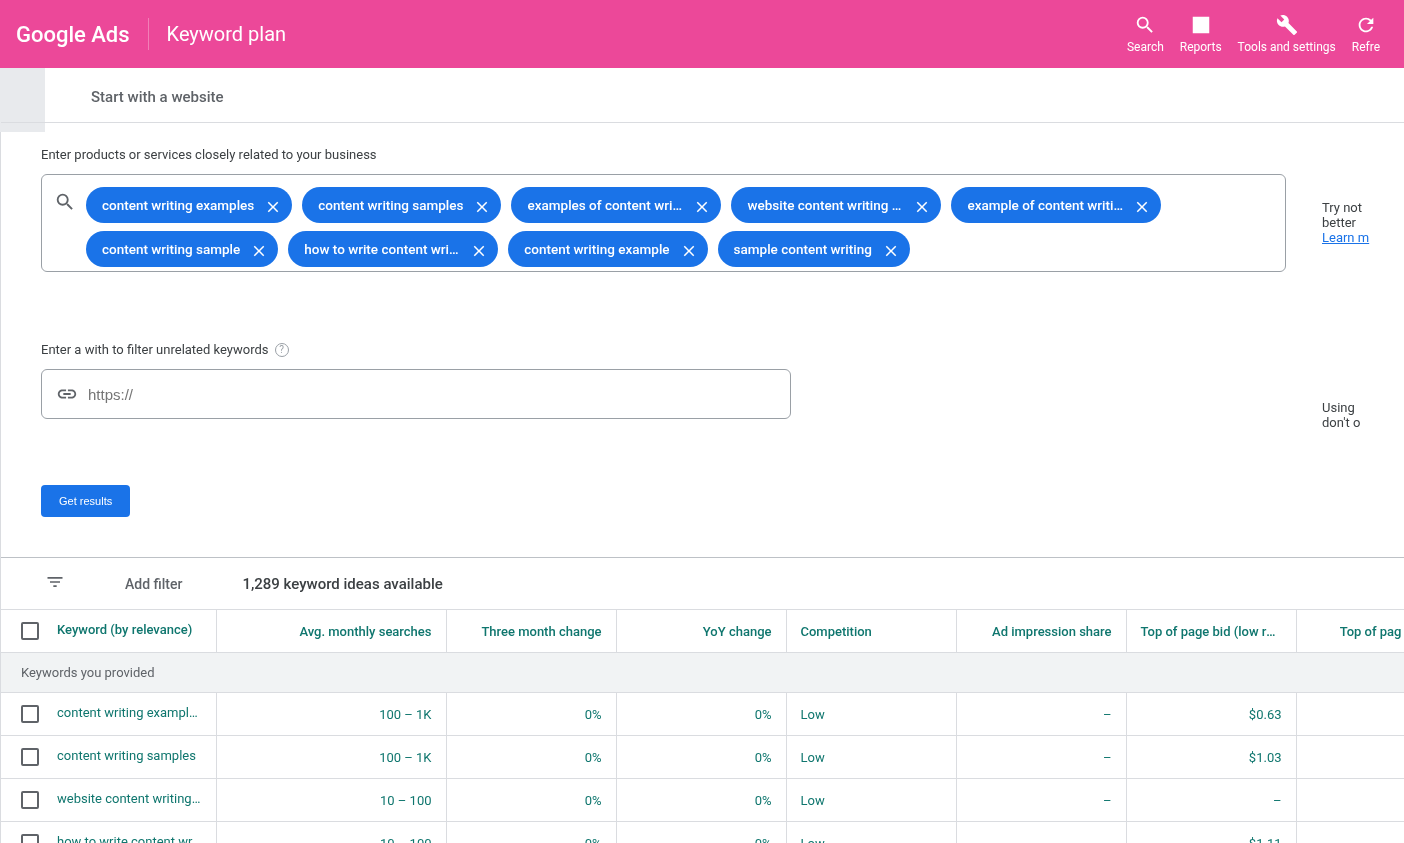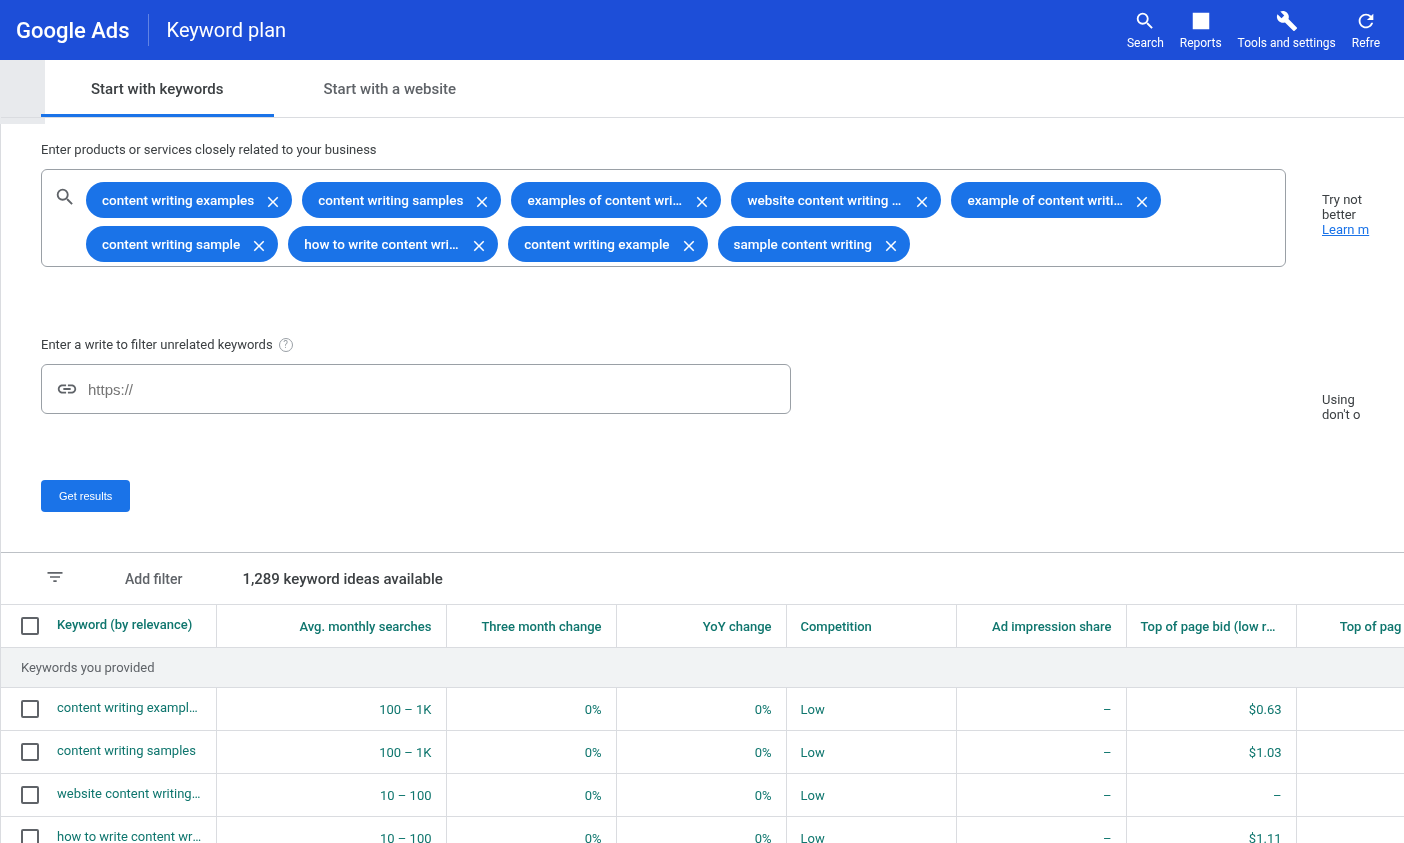--- a/index.html
+++ b/index.html
@@ -1,17 +1,17 @@
 <!DOCTYPE html>
 <html><head>
 <meta charset="utf-8">
 <style>
   * { box-sizing: border-box; margin: 0; padding: 0; }
   body { font-family: "Google Sans", Roboto, Arial, sans-serif; font-size: 14px; color: #3c4043; background: #fff; overflow-x: hidden; width: 1404px; }
-  .header { background: #1d4ed8; height: 60px; display: flex; align-items: center; padding: 0 16px; color: #fff; }
+  .header { background: #ec4899; height: 68px; display: flex; align-items: center; padding: 0 16px; color: #fff; }
   .logo { font-size: 22px; font-weight: 400; display:flex; align-items:center; }
   .logo .g { font-weight: 500; }
   .divider { width: 1px; height: 32px; background: rgba(255,255,255,0.3); margin: 0 18px; }
   .plan-title { font-size: 20px; font-weight: 400; }
   .header-spacer { flex: 1; }
   .header-icons { display: flex; }
   .header-icon { display: flex; flex-direction: column; align-items: center; color: #fff; font-size: 12px; gap: 4px; padding: 4px 8px; cursor: pointer; text-align:center; }
   .header-icon svg { width: 22px; height: 22px; fill: #fff; }
   
   .layout { display: flex; }
@@ -99,21 +99,20 @@
   </div>
 </div>
 
 <div class="layout">
   <div class="sidebar-strip">
     <div class="stub"></div>
 
   </div>
   <div class="main">
     <div class="tabs">
-      <div class="tab active">Start with keywords</div>
       <div class="tab">Start with a website</div>
     </div>
     <div class="tab-underline"></div>
 
     <div class="form-area">
       <div class="field-label">Enter products or services closely related to your business</div>
       <div class="chip-box">
         <svg viewBox="0 0 24 24">
             <path d="M15.5 14h-.79l-.28-.27A6.471 6.471 0 0016 9.5 6.5 6.5 0 109.5 16c1.61 0 3.09-.59 4.23-1.57l.27.28v.79l5 4.99L20.49 19l-4.99-5zm-6 0C7.01 14 5 11.99 5 9.5S7.01 5 9.5 5 14 7.01 14 9.5 11.99 14 9.5 14z"></path>
           </svg>
@@ -169,21 +168,21 @@
             <div class="chip">
               <span>sample content writing</span>
               <svg class="x" viewBox="0 0 24 24">
                 <path d="M19 6.41L17.59 5 12 10.59 6.41 5 5 6.41 10.59 12 5 17.59 6.41 19 12 13.41 17.59 19 19 17.59 13.41 12z"></path>
               </svg>
             </div>
           </div>
       </div>
 
       <div class="field-label site-label">
-        <span>Enter a write to filter unrelated keywords</span>
+        <span>Enter a with to filter unrelated keywords</span>
         <span class="help-icon">?</span>
       </div>
       <div class="site-box">
         <svg viewBox="0 0 24 24">
             <path d="M3.9 12c0-1.71 1.39-3.1 3.1-3.1h4V7H7c-2.76 0-5 2.24-5 5s2.24 5 5 5h4v-1.9H7c-1.71 0-3.1-1.39-3.1-3.1zM8 13h8v-2H8v2zm9-6h-4v1.9h4c1.71 0 3.1 1.39 3.1 3.1s-1.39 3.1-3.1 3.1h-4V17h4c2.76 0 5-2.24 5-5s-2.24-5-5-5z"></path>
           </svg>
         <input placeholder="https://" style="">
       </div>
 
       <button class="get-results">Get results</button>

